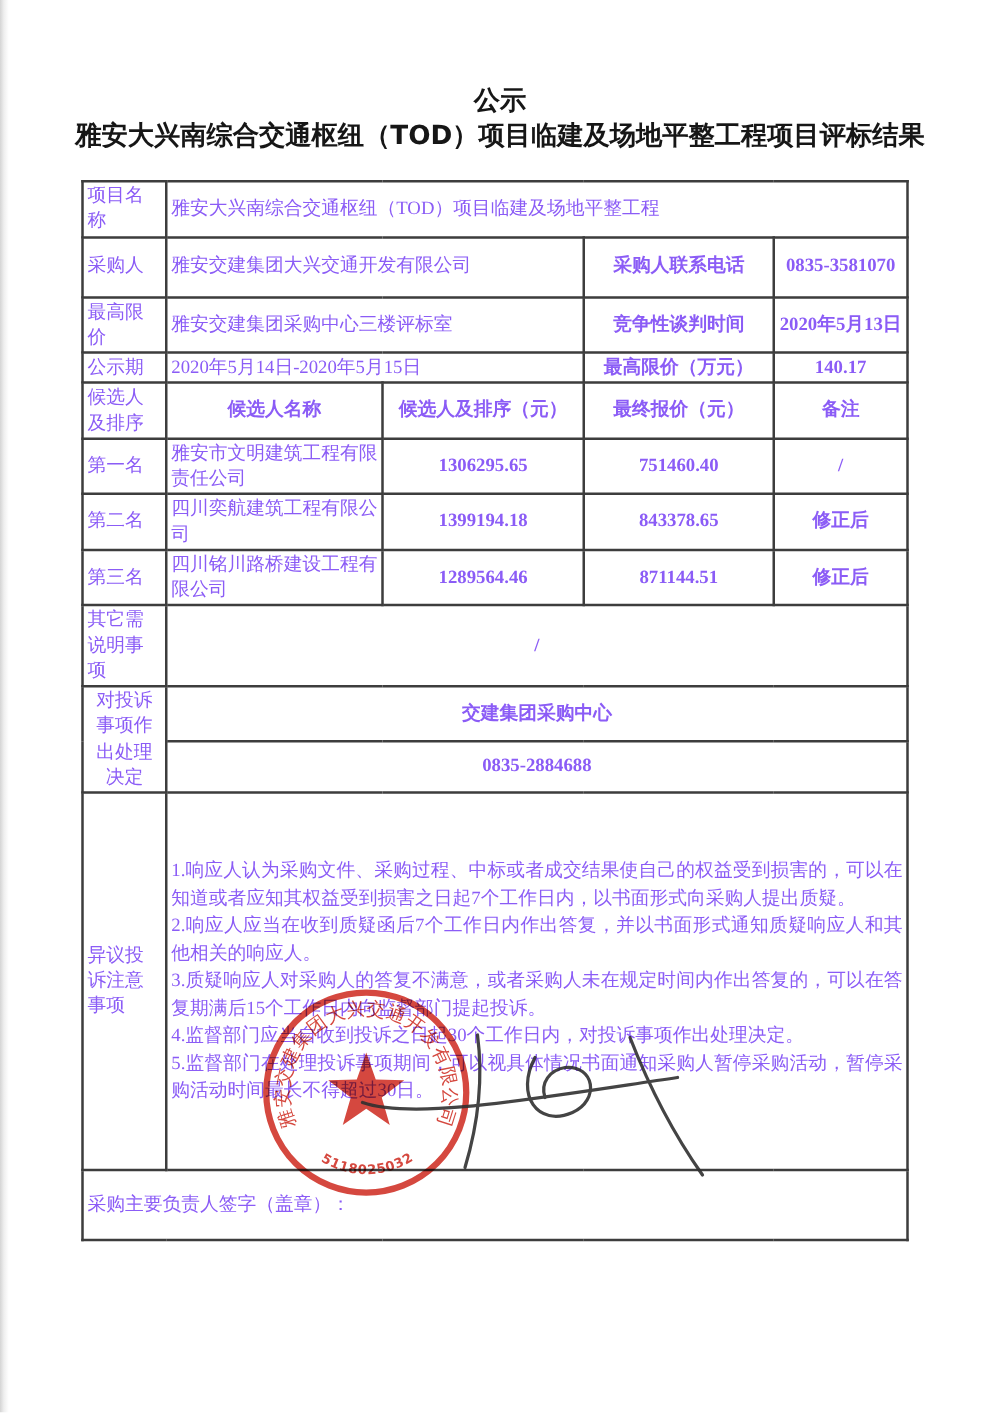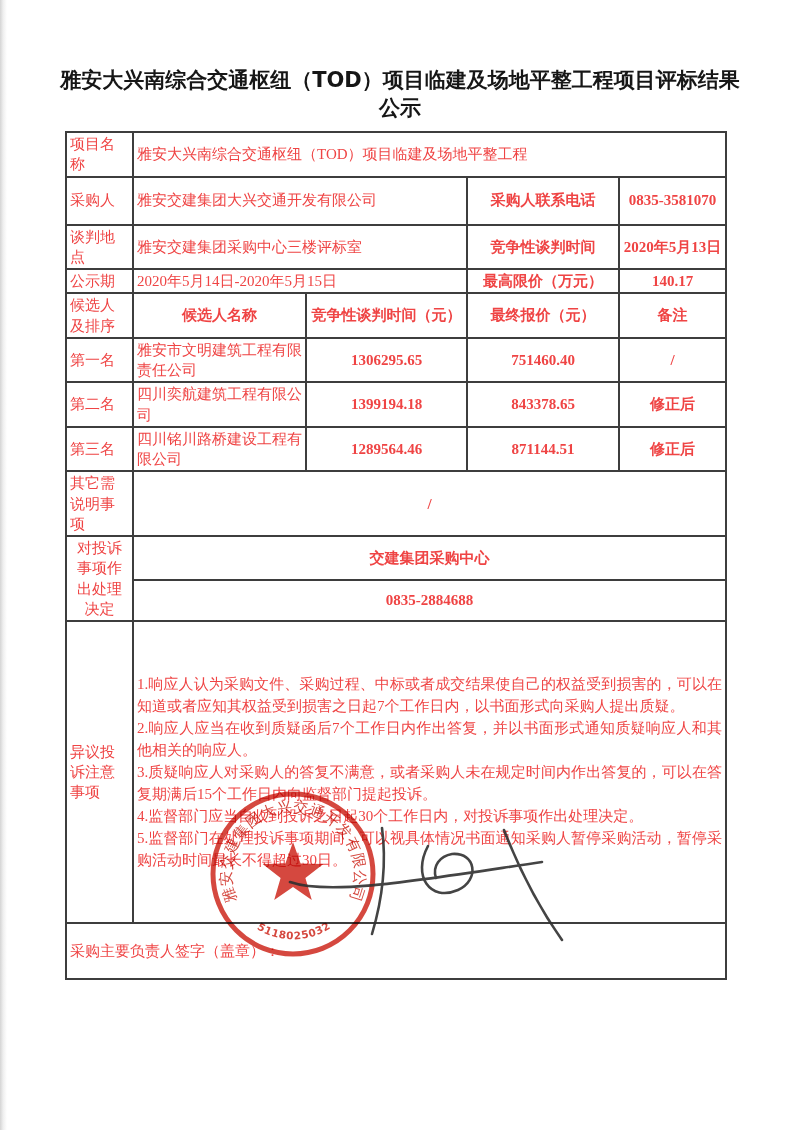--- a/index.html
+++ b/index.html
@@ -15,24 +15,24 @@
     background:linear-gradient(to right,#cdcdcd 0%,#ececec 45%,#ffffff 100%);
     opacity:.85;
   }
   .doc-title{
     position:absolute;top:66px;left:40px;right:40px;
     text-align:center;
     font-family:"DejaVu Sans","Liberation Sans",sans-serif;
     font-weight:bold;font-size:21px;line-height:28px;color:#161616;
   }
   table.main{
-    position:absolute;left:65px;top:131px;
+    position:absolute;left:65px;top:144px;
     border-collapse:collapse;table-layout:fixed;
     width:660px;
-    font-size:15px;color:#ef4444;
+    font-size:15px;color:#8b5cf6;
   }
   table.main td{
     border:2px solid #3d3d3d;
     padding:1px 3px;
     vertical-align:middle;
     line-height:1.35;
     overflow:hidden;
   }
   td.lab{text-align:left;}
   td.cen{text-align:center;font-weight:bold;}
@@ -55,22 +55,22 @@
     position:absolute;left:280px;top:818px;width:300px;height:140px;
     opacity:.9;
   }
 </style>
 </head>
 <body>
 
 <div class="scan-edge"></div>
 
 <div class="doc-title">
+  <div>公示</div>
   <div>雅安大兴南综合交通枢纽（TOD）项目临建及场地平整工程项目评标结果</div>
-  <div>公示</div>
 </div>
 
 <table class="main">
   <colgroup>
     <col style="width:67px">
       <col style="width:173px">
       <col style="width:161px">
     <col style="width:152px">
       <col style="width:107px">
   </colgroup>
@@ -82,37 +82,37 @@
   </tr>
 
   <tr class="r2">
     <td class="lab">采购人</td>
     <td class="val" colspan="2">雅安交建集团大兴交通开发有限公司</td>
     <td class="cen">采购人联系电话</td>
     <td class="cen">0835-3581070</td>
   </tr>
 
   <tr class="r3">
-    <td class="lab">谈判地点</td>
+    <td class="lab">最高限价</td>
     <td class="val" colspan="2">雅安交建集团采购中心三楼评标室</td>
     <td class="cen">竞争性谈判时间</td>
     <td class="cen">2020年5月13日</td>
   </tr>
 
   <tr class="r4">
     <td class="lab">公示期</td>
     <td class="val" colspan="2">2020年5月14日-2020年5月15日</td>
     <td class="cen">最高限价（万元）</td>
     <td class="cen">140.17</td>
   </tr>
 
   <tr class="r5">
     <td class="lab">候选人及排序</td>
     <td class="cen">候选人名称</td>
-    <td class="cen">竞争性谈判时间（元）</td>
+    <td class="cen">候选人及排序（元）</td>
     <td class="cen">最终报价（元）</td>
     <td class="cen">备注</td>
   </tr>
 
   <tr class="r6">
     <td class="lab">第一名</td>
     <td class="val">雅安市文明建筑工程有限责任公司</td>
     <td class="cen">1306295.65</td>
     <td class="cen">751460.40</td>
     <td class="cen">/</td>

